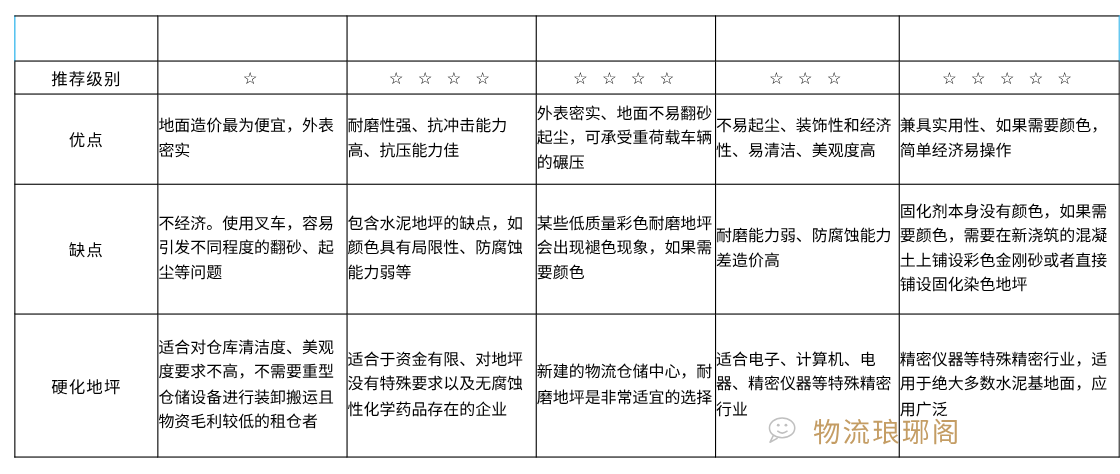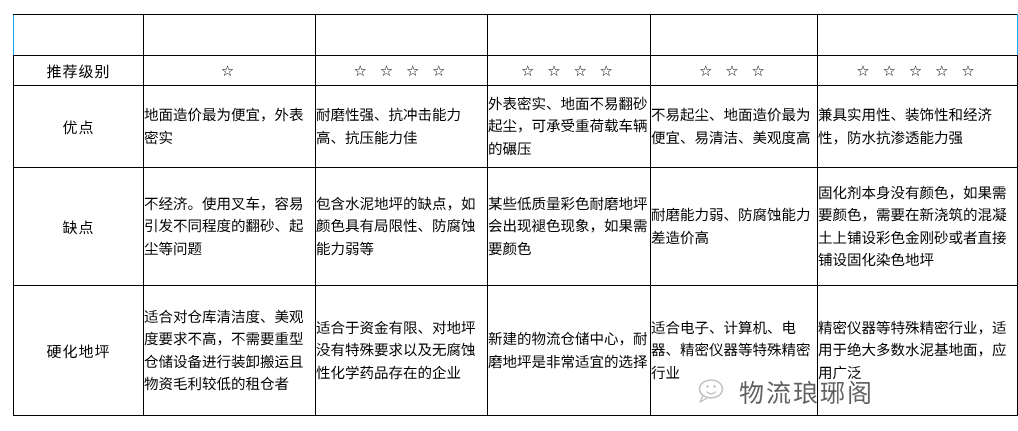--- a/index.html
+++ b/index.html
@@ -109,21 +109,21 @@
     right: 22px;
     bottom: 22px;
     display: flex;
     align-items: center;
     gap: 7px;
     pointer-events: none;
     opacity: 0.62;
   }
   .watermark .wm-text {
     font-size: 25px;
-    color: #000000;
+    color: #a16207;
     letter-spacing: 2px;
     font-family: "DejaVu Sans", "Liberation Sans", sans-serif;
   }
   .wm-logo {
     width: 34px;
     height: 26px;
     position: relative;
   }
 </style>
 </head>
@@ -161,22 +161,22 @@
         <td class="stars">☆ ☆ ☆ ☆</td>
         <td class="stars">☆ ☆ ☆</td>
         <td class="stars">☆ ☆ ☆ ☆ ☆</td>
       </tr>
 
       <tr class="r-advantage">
         <td class="rowlabel">优点</td>
         <td class="cell">地面造价最为便宜，外表密实</td>
         <td class="cell">耐磨性强、抗冲击能力高、抗压能力佳</td>
         <td class="cell">外表密实、地面不易翻砂起尘，可承受重荷载车辆的碾压</td>
-        <td class="cell">不易起尘、地面造价最为便宜、易清洁、美观度高</td>
-        <td class="cell">兼具实用性、装饰性和经济性，防水抗渗透能力强</td>
+        <td class="cell">不易起尘、装饰性和经济性、易清洁、美观度高</td>
+        <td class="cell">兼具实用性、如果需要颜色，简单经济易操作</td>
       </tr>
 
       <tr class="r-drawback">
         <td class="rowlabel">缺点</td>
         <td class="cell">不经济。使用叉车，容易引发不同程度的翻砂、起尘等问题</td>
         <td class="cell">包含水泥地坪的缺点，如颜色具有局限性、防腐蚀能力弱等</td>
         <td class="cell">某些低质量彩色耐磨地坪会出现褪色现象，如果需要颜色</td>
         <td class="cell">耐磨能力弱、防腐蚀能力差造价高</td>
         <td class="cell">固化剂本身没有颜色，如果需要颜色，需要在新浇筑的混凝土上铺设彩色金刚砂或者直接铺设固化染色地坪</td>
       </tr>

